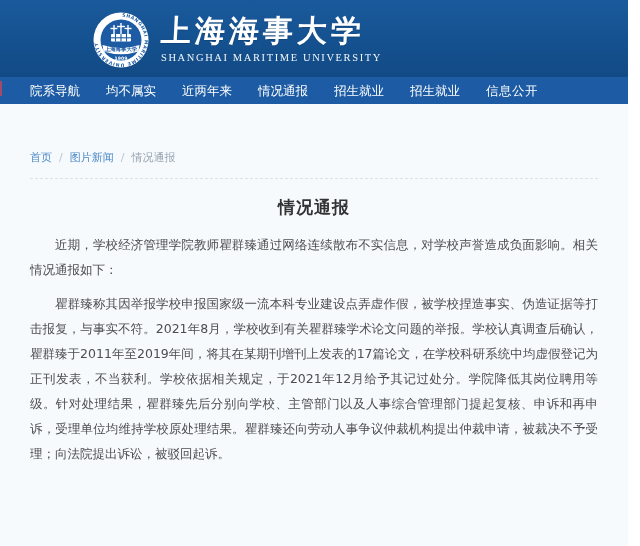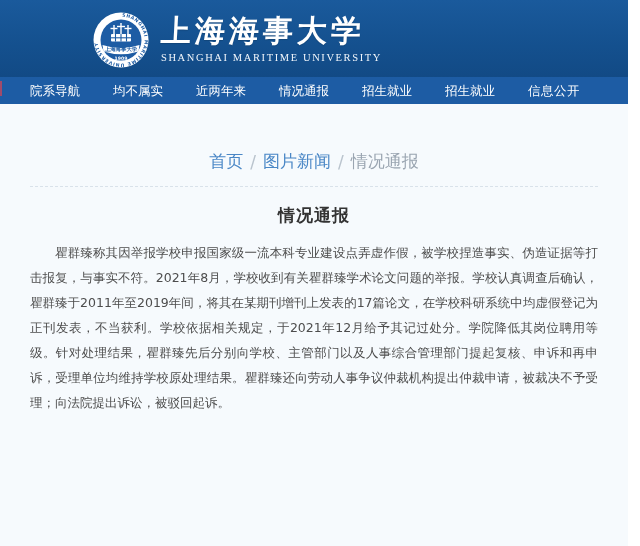--- a/index.html
+++ b/index.html
@@ -21,34 +21,34 @@
     text-shadow:0 1px 1px rgba(0,0,0,.15);
   }
   .brand-en {
     font-size:10.5px; letter-spacing:1.6px; margin-top:5px;
     font-family:"Liberation Serif","DejaVu Serif",serif; color:#f2f7fc;
   }
 
   
   .site-nav {
     height:27px; background:#1d5ca4; display:flex; align-items:center;
-    padding-left:30px; position:relative;gap:7px;
+    padding-left:30px; position:relative;
   }
   .nav-sliver {
     position:absolute; left:0; top:4px; width:2px; height:15px; background:#a14b6b;
   }
   .nav-item {
     color:#ffffff; font-size:12.5px; margin-right:26px; cursor:pointer;
     white-space:nowrap; line-height:27px;
   }
   .nav-item:last-child { letter-spacing:.5px; }
 
   
   .content { padding:46px 30px 0 30px; }
-  .breadcrumb { font-size:17px; color:#9aa5b1; display:flex; align-items:center;justify-content:center; }
+  .breadcrumb { font-size:11px; color:#9aa5b1; display:flex; align-items:center; }
   .breadcrumb .crumb-link { color:#4a87c6; cursor:pointer; text-decoration:none; }
   .breadcrumb .crumb-sep { margin:0 7px; color:#b9c3cd; }
   .breadcrumb .crumb-current { color:#9aa5b1; }
 
   .rule { border:none; border-top:1px dashed #d9e2ea; margin-top:13px; }
 
   .article-title {
     text-align:center; font-size:17px; font-weight:bold; color:#333333;
     margin:17px 0 13px 0; letter-spacing:1px;
   }
@@ -119,19 +119,20 @@
       <span class="crumb-link">图片新闻</span>
       <span class="crumb-sep">/</span>
       <span class="crumb-current">情况通报</span>
     </div>
 
     <hr class="rule">
 
     <h1 class="article-title">情况通报</h1>
 
     <div class="article-body">
+      <p>近期，学校经济管理学院教师瞿群臻通过网络连续散布不实信息，对学校声誉造成负面影响。相关情况通报如下：</p>
       <p>瞿群臻称其因举报学校申报国家级一流本科专业建设点弄虚作假，被学校捏造事实、伪造证据等打击报复，与事实不符。2021年8月，学校收到有关瞿群臻学术论文问题的举报。学校认真调查后确认，瞿群臻于2011年至2019年间，将其在某期刊增刊上发表的17篇论文，在学校科研系统中均虚假登记为正刊发表，不当获利。学校依据相关规定，于2021年12月给予其记过处分。学院降低其岗位聘用等级。针对处理结果，瞿群臻先后分别向学校、主管部门以及人事综合管理部门提起复核、申诉和再申诉，受理单位均维持学校原处理结果。瞿群臻还向劳动人事争议仲裁机构提出仲裁申请，被裁决不予受理；向法院提出诉讼，被驳回起诉。</p>
 
     </div>
 
   </div>
 
 </div>
 
 </body></html>

